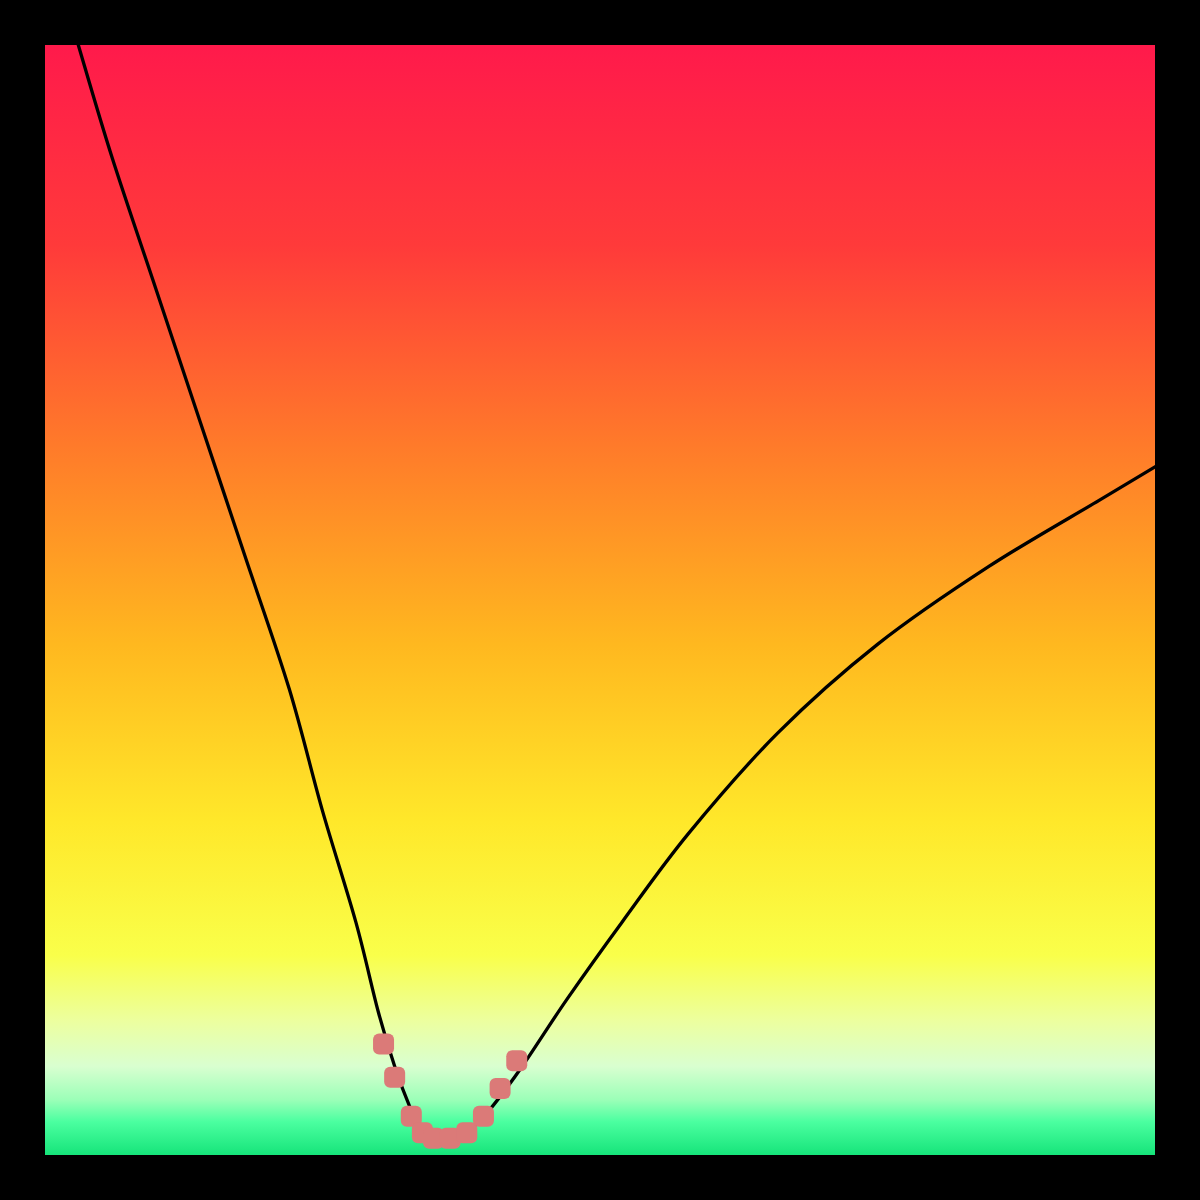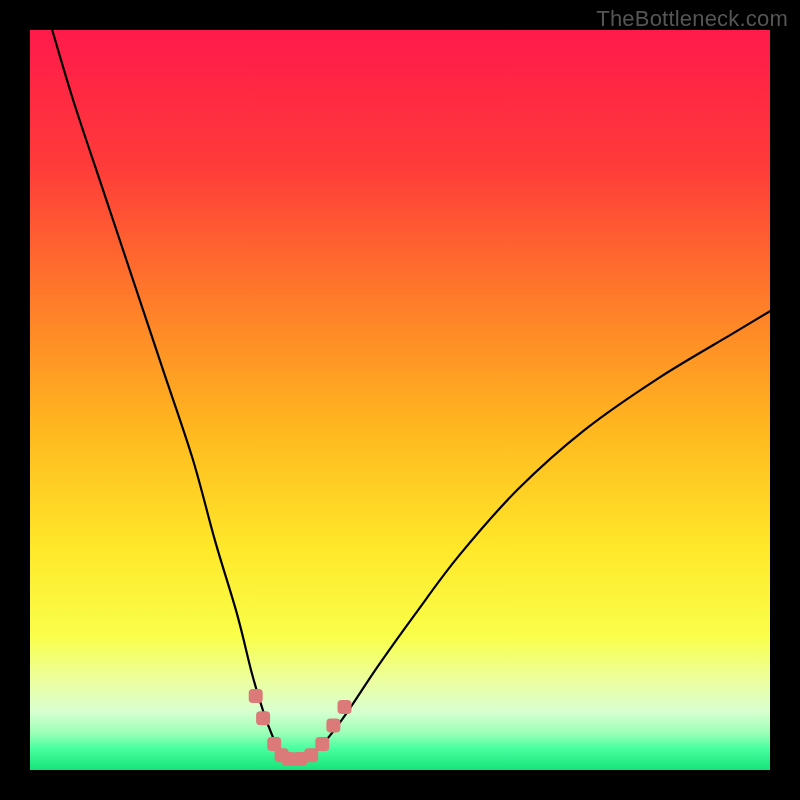--- a/index.html
+++ b/index.html
@@ -80,14 +80,13 @@
           <rect x="263.09999999999997" y="721.9" width="14" height="14" rx="4" fill="#db7a78"></rect>
           <rect x="274.2" y="718.2" width="14" height="14" rx="4" fill="#db7a78"></rect>
           <rect x="285.3" y="707.1" width="14" height="14" rx="4" fill="#db7a78"></rect>
           <rect x="296.4" y="688.6" width="14" height="14" rx="4" fill="#db7a78"></rect>
           <rect x="307.5" y="670.1" width="14" height="14" rx="4" fill="#db7a78"></rect>
         </g>
     </svg>
 
   </div>
 
-  <div class="watermark">TheBottleneck.com</div>
 </div>
 
 </body></html>

